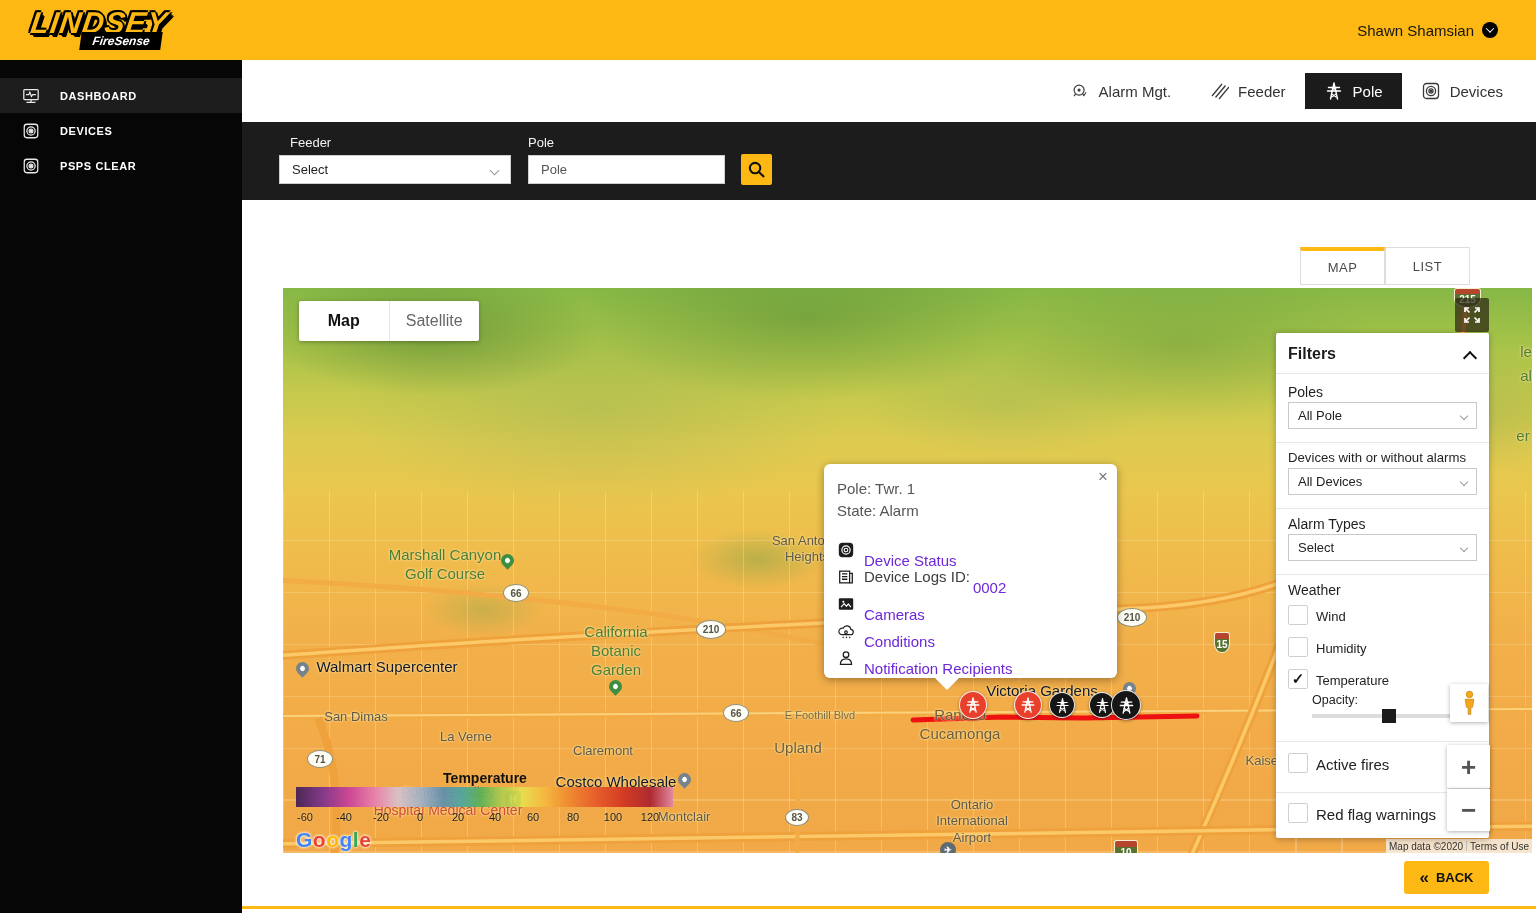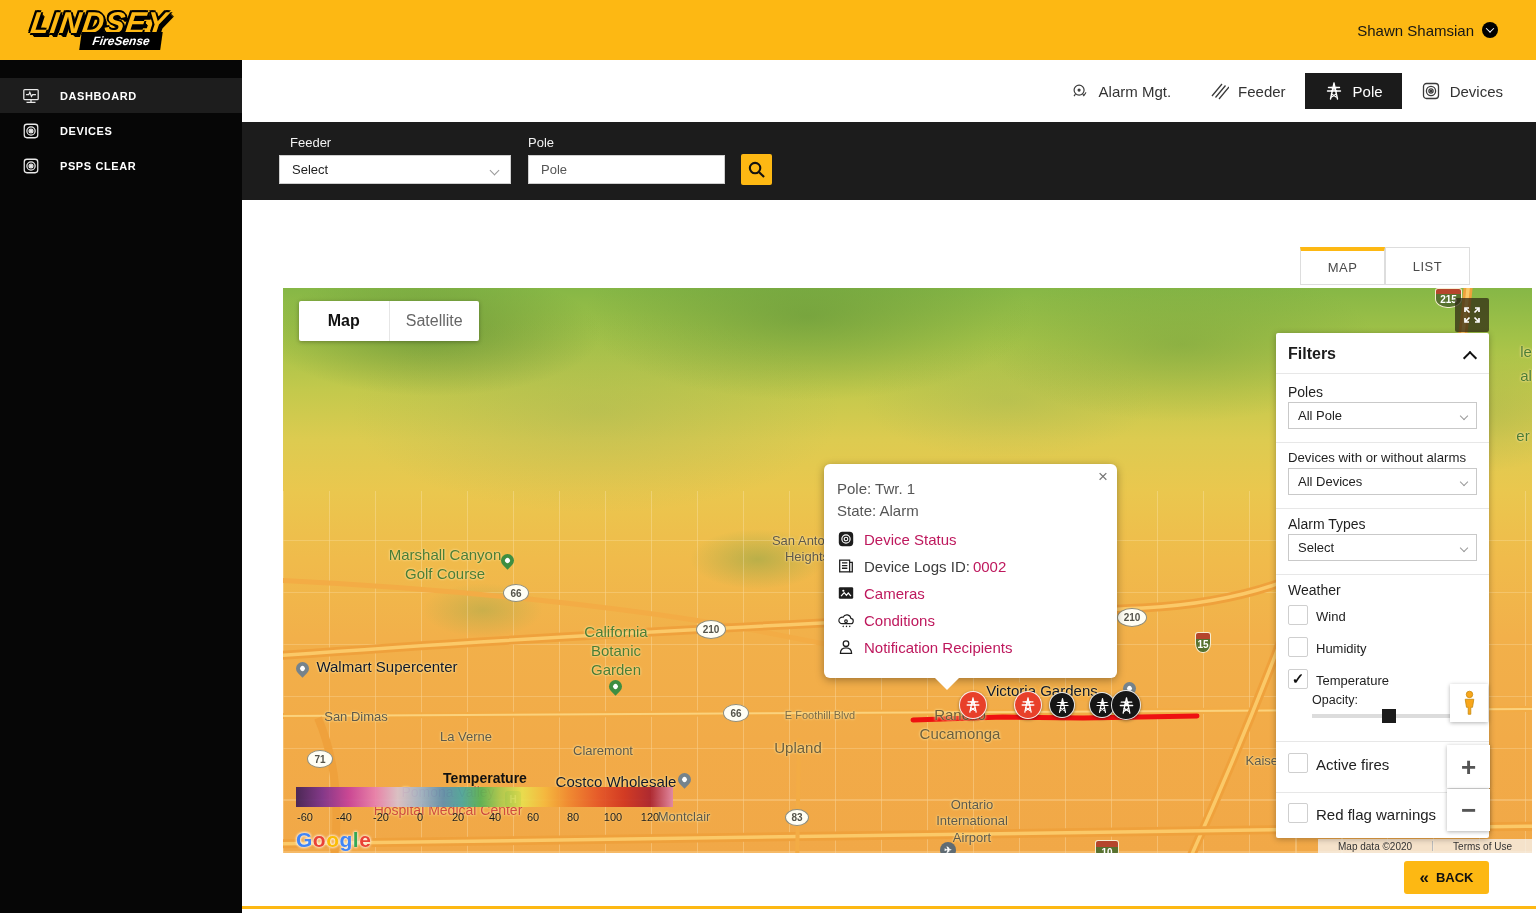--- a/index.html
+++ b/index.html
@@ -90,57 +90,57 @@
   .pin::after { content:""; position:absolute; left:4px; top:4px; width:5px; height:5px; border-radius:50%; background:#fff; }
   .pin.green { background:#3e8e41; }
   .pin.gray  { background:#75838c; }
   .sq-icon { position:absolute; z-index:4; display:flex; align-items:center; justify-content:center;
     color:#fff; font-weight:bold; }
 
   .shield-ell { position:absolute; background:#fffef4; border:1.5px solid #8d8d7d; border-radius:50%;
     color:#55544a; font-size:10px; font-weight:bold; display:flex; align-items:center; justify-content:center; z-index:4; }
   .shield-int { position:absolute; background:linear-gradient(180deg,#b5452c 0 30%, #57712f 30% 100%);
     border-radius:3px 3px 46% 46%; color:#fff; font-size:10px; font-weight:bold; display:flex; align-items:flex-end;
-    justify-content:center; padding-bottom:2px; border:1px solid #f6edd2; z-index:4; }
+    justify-content:center; padding-bottom:2px; border:1px solid #f6edd2; z-index:4;margin-left:19px; }
 
   
   .legend-title { position:absolute; left:202px; top:482px; transform:translateX(-50%); font-size:14px;
     font-weight:bold; color:#111; z-index:5; }
   .legend-bar { position:absolute; left:13px; top:499px; width:377px; height:20px; z-index:5; opacity:.92;
     background:linear-gradient(90deg,#3d1d56 0%,#7a2f8e 7%,#c73f9a 14%,#e77fb0 21%,#d8c2cd 27%,#9fb3c8 33%,
       #5e8fae 39%,#4aa6a0 44%,#57b155 49%,#a8c94f 54%,#e8e04e 60%,#f5b93e 66%,#f08a30 72%,#e55527 80%,
       #d03220 87%,#a81f2e 94%,#e086a8 100%); }
   .tick { position:absolute; top:523px; transform:translateX(-50%); font-size:11px; color:#1b1b1b; z-index:5;
     text-shadow:0 0 2px rgba(255,225,150,.9); }
 
   .google { position:absolute; left:13px; top:540px; font-size:21px; font-weight:bold; letter-spacing:.5px; z-index:6;
     text-shadow:0 0 3px #fff,0 0 3px #fff; }
   .g1{color:#4285F4}.g2{color:#EA4335}.g3{color:#FBBC05}.g4{color:#4285F4}.g5{color:#34A853}.g6{color:#EA4335}
   .attrib { position:absolute; right:0; bottom:0; height:14px; display:flex; align-items:center; z-index:6;
     background:rgba(245,245,245,.75); font-size:10px; color:#333; }
-  .attrib .part { padding:0 20px; }
+  .attrib .part { padding:0 3px; }
   .attrib .sep { width:1px; height:10px; background:#bbb; }
 
   
   .marker { position:absolute; border-radius:50%; border:1.5px solid rgba(255,255,255,.9);
     display:flex; align-items:center; justify-content:center; z-index:8; cursor:pointer;
     box-shadow:0 1px 3px rgba(0,0,0,.4); }
   .marker.red { background:#e8402a; }
   .marker.black { background:#161616; }
   .marker svg { color:#fff; stroke:#fff; }
 
   
   .popup { position:absolute; left:541px; top:176px; width:293px; height:214px; background:#fff; border-radius:6px;
     box-shadow:0 2px 8px rgba(0,0,0,.35); z-index:10; }
   .popup::after { content:""; position:absolute; left:110px; top:213px; border:13px solid transparent;
     border-top-color:#fff; border-bottom-width:0; }
   .popup .line { position:absolute; left:13px; font-size:15px; color:#565656; }
   .popup .row { position:absolute; left:13px; display:flex; align-items:center; gap:9px; font-size:15px; }
   .popup .row svg { width:18px; height:18px; flex:none; }
-  .popup a.link { color:#be185d; text-decoration:none; cursor:pointer; }
+  .popup a.link { color:#6d28d9; text-decoration:none; cursor:pointer;margin-top:22px; }
   .popup .plain { color:#3c3c3c; }
   .popup-close { position:absolute; right:9px; top:4px; font-size:17px; color:#777; cursor:pointer; line-height:1; }
 
   
   .maptype { position:absolute; left:16px; top:13px; width:180px; height:40px; background:#fff; border-radius:2px;
     box-shadow:0 1px 4px rgba(0,0,0,.3); display:flex; z-index:9; }
   .maptype .half { flex:1; display:flex; align-items:center; justify-content:center; font-size:16px; cursor:pointer; }
   .maptype .half.sel { font-weight:bold; color:#111; }
   .maptype .half.unsel { color:#666; border-left:1px solid #e6e6e6; }
   .fullscreen { position:absolute; left:1172px; top:10px; width:34px; height:34px; background:rgba(45,38,18,.72);

